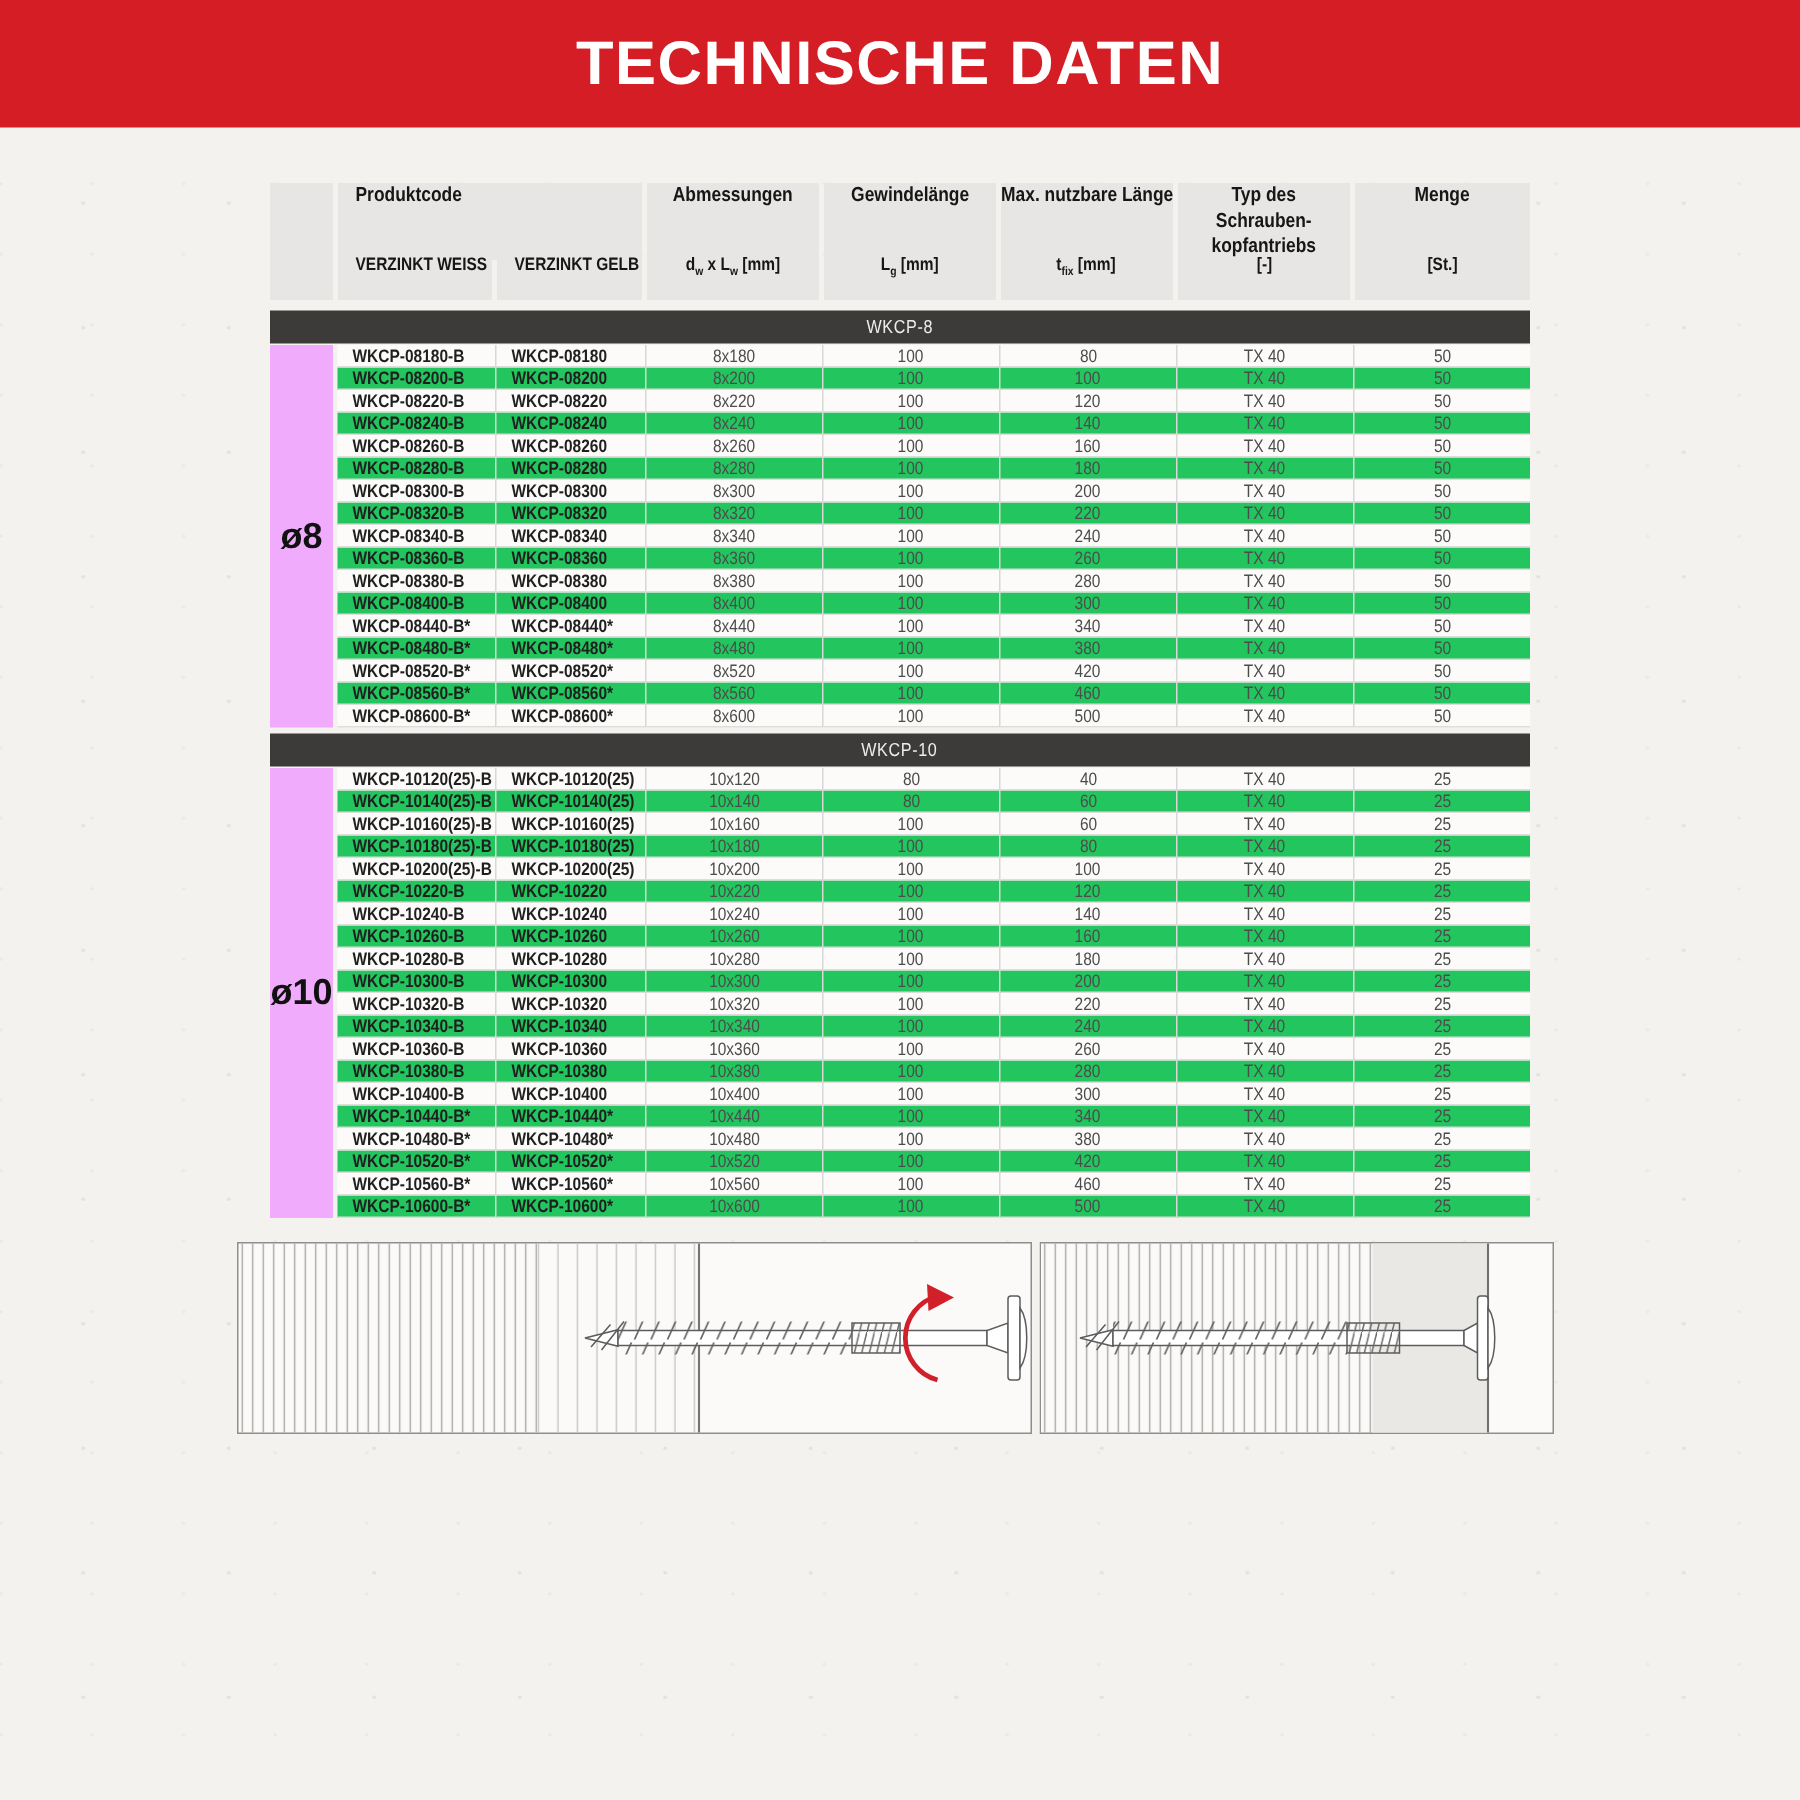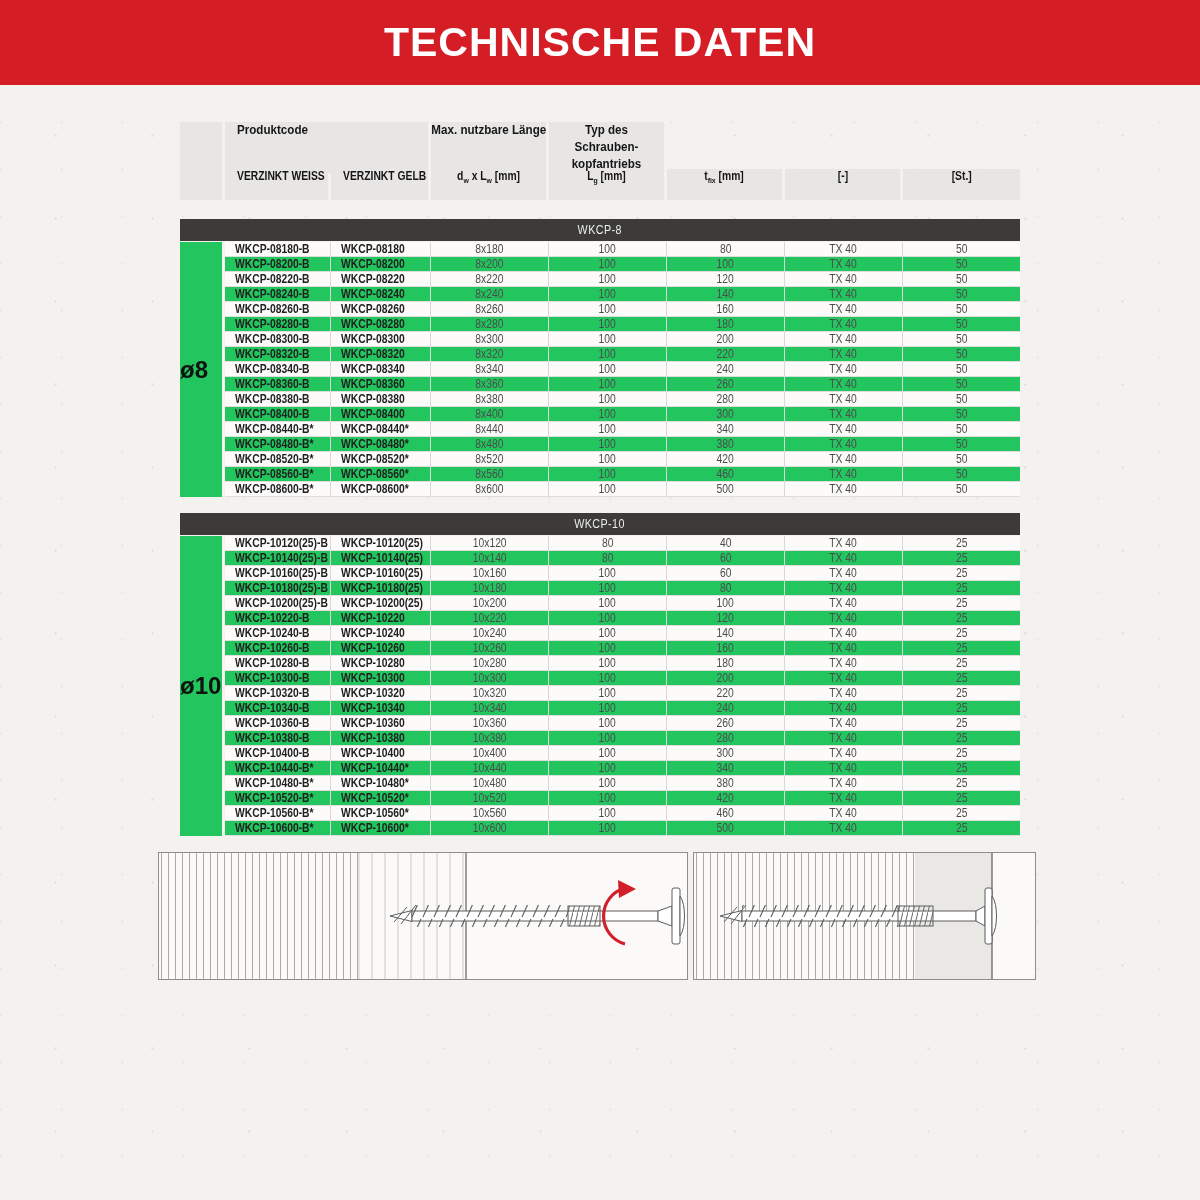--- a/index.html
+++ b/index.html
@@ -35,30 +35,30 @@
     border-right:3px solid transparent;border-bottom:3px solid transparent;
     display:flex;justify-content:center;
     font-weight:700;font-size:13.5px;color:#161616;box-sizing:border-box;
   }
   .thr2 .th{font-size:12px;}
   .th.left{justify-content:flex-start;padding-left:12px;}
   .th.last{border-right:none;}
   sub.s{font-size:8px;line-height:0;vertical-align:-3px;}
 
   .band{
-    height:22px;margin:16px 0 1px 0;background:#3c3b3a;color:#ededec;
+    height:22px;margin:4px 0 1px 0;background:#3c3b3a;color:#ededec;
     display:flex;align-items:center;justify-content:center;
     font-size:12.5px;letter-spacing:.5px;
   }
   .band + .section{margin-top:1px;}
 
   .section{position:relative;padding-left:45px;box-sizing:border-box;width:840px;}
   .diam{
-    position:absolute;left:0;top:0;bottom:0;width:42px;background:#22c55e;
-    display:flex;align-items:center;
+    position:absolute;left:0;top:0;bottom:0;width:42px;background:#f0abfc;
+    display:flex;align-items:center;justify-content:center;
     font-weight:700;font-size:24px;color:#111;
   }
   .trow{
     display:grid;height:15px;box-sizing:border-box;
     grid-template-columns:106px 100px 118px 118px 118px 118px 117px;
     background:#fcfbfa;
   }
   .trow.alt{background:#22c55e;}
   .td{
     display:flex;align-items:center;box-sizing:border-box;
@@ -83,25 +83,34 @@
   </header>
 
   <div class="tblwrap">
 
     <div class="thr thr1">
       <div class="th"></div>
       <div class="th left">
           <span class="cxl">Produktcode</span>
         </div>
       <div class="th">
+          <span class="cxc">Abmessungen</span>
+        </div>
+      <div class="th">
+          <span class="cxc">Gewindelänge</span>
+        </div>
+      <div class="th">
           <span class="cxc">Max. nutzbare Länge</span>
         </div>
       <div class="th">
           <span class="cxc wrap">Typ des Schrauben-
 kopfantriebs</span>
+        </div>
+      <div class="th last">
+          <span class="cxc">Menge</span>
         </div>
     </div>
 
     <div class="thr thr2">
       <div class="th"></div>
       <div class="th left">
           <span class="cxl">VERZINKT WEISS</span>
         </div>
       <div class="th left">
           <span class="cxl">VERZINKT GELB</span>

